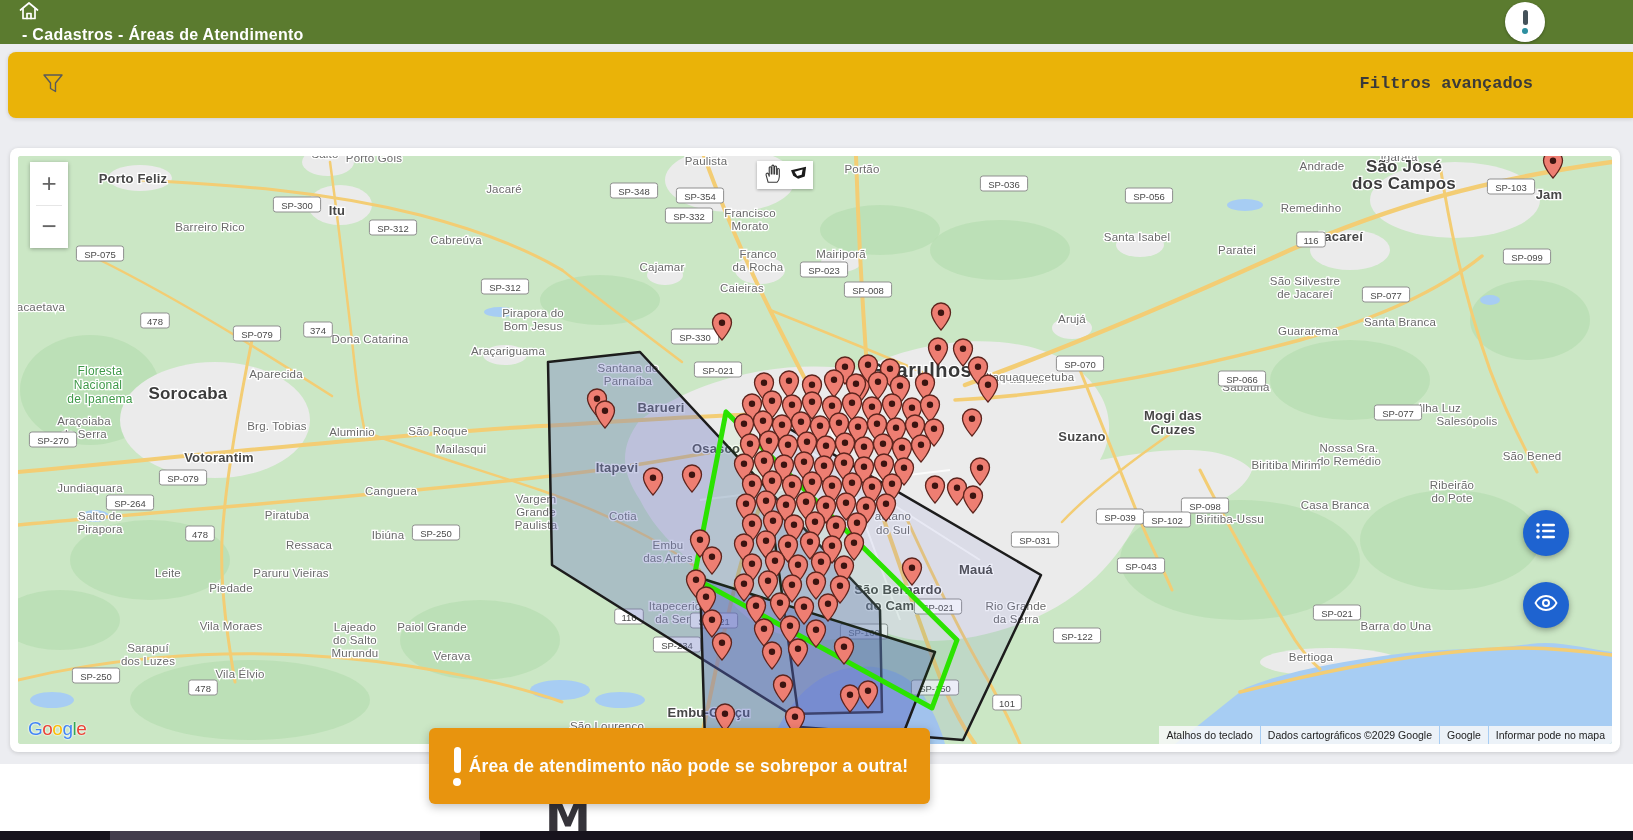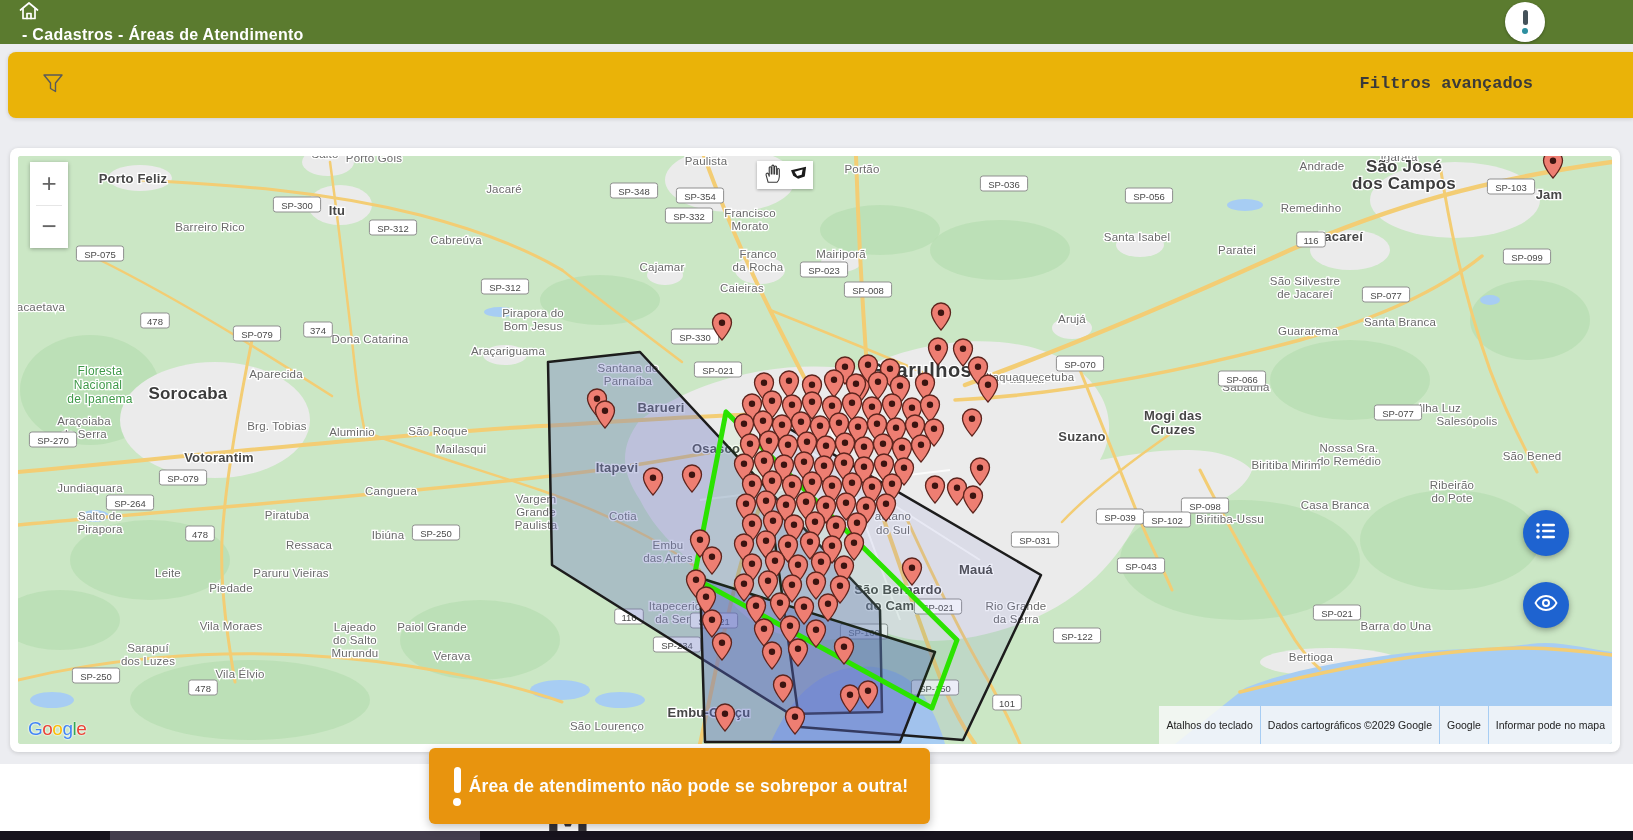--- a/index.html
+++ b/index.html
@@ -40,32 +40,32 @@
   .zoom-ctl{position:absolute;left:12px;top:6px;width:38px;height:86px;background:#fff;box-shadow:0 1px 4px rgba(0,0,0,.3);display:flex;flex-direction:column;z-index:6;}
   .zoom-btn{flex:1;display:flex;align-items:center;justify-content:center;font-size:26px;color:#666;cursor:pointer;user-select:none;}
   .zoom-sep{height:1px;background:#e6e6e6;margin:0 6px;}
   .mode-ctl{position:absolute;left:739px;top:5px;width:56px;height:28px;background:#fff;box-shadow:0 1px 3px rgba(0,0,0,.3);display:flex;z-index:6;}
   .mode-btn{width:28px;height:28px;display:flex;align-items:center;justify-content:center;cursor:pointer;}
   .fab{position:absolute;left:1505px;width:46px;height:46px;border-radius:50%;background:var(--fab-blue);box-shadow:0 2px 6px rgba(0,0,0,.35);display:flex;align-items:center;justify-content:center;cursor:pointer;z-index:6;}
   .fab.f1{top:354px;} .fab.f2{top:426px;}
 
   .g-logo{position:absolute;left:10px;bottom:4px;font-size:19px;font-weight:normal;letter-spacing:-.5px;z-index:6;text-shadow:0 0 2px #fff,0 0 2px #fff;}
   .attr-bar{position:absolute;right:0;bottom:0;display:flex;z-index:6;font-size:10.5px;color:#222;}
-  .attr-box{background:rgba(248,248,248,.85);padding:13px 7px;margin-left:1px;white-space:nowrap;cursor:pointer;}
+  .attr-box{background:rgba(248,248,248,.85);padding:3px 7px;margin-left:1px;white-space:nowrap;cursor:pointer;}
 
   
   .footer{position:absolute;left:0;top:764px;width:1633px;height:67px;background:#fff;z-index:8;}
   .m-logo{position:absolute;left:545px;top:26px;font-size:46px;font-weight:800;color:#36343a;font-family:"DejaVu Sans",sans-serif;letter-spacing:-2px;}
   .copyright{position:absolute;left:90px;right:0;top:40px;text-align:center;color:#ababab;font-size:15px;}
 
   .bottom-bar{position:absolute;left:0;top:831px;width:1633px;height:9px;background:#17131d;z-index:40;}
   .scroll-thumb{position:absolute;left:110px;top:0;width:370px;height:9px;background:#433d4d;}
 
   
-  .toast{position:absolute;left:429px;top:748px;width:501px;height:76px;background:var(--toast-orange);border-radius:6px;box-shadow:0 3px 10px rgba(0,0,0,.25);display:flex;align-items:center;z-index:50;}
+  .toast{position:absolute;left:429px;top:728px;width:501px;height:76px;background:var(--toast-orange);border-radius:6px;box-shadow:0 3px 10px rgba(0,0,0,.25);display:flex;align-items:center;z-index:50;}
   .toast-icon{margin-left:24px;display:flex;flex-direction:column;align-items:center;}
   .toast-bar{width:7px;height:26px;border-radius:3.5px;background:#fff;}
   .toast-dot{width:8px;height:8px;border-radius:50%;background:#fff;margin-top:5px;}
   .toast-msg{flex:1;text-align:center;color:#fdfdfd;font-size:17.5px;font-weight:bold;padding-right:14px;letter-spacing:.2px;}
 </style>
 </head>
 <body>
 
 <header class="app-bar" style="background: rgb(91, 123, 47);">
   <div class="divider"></div>

